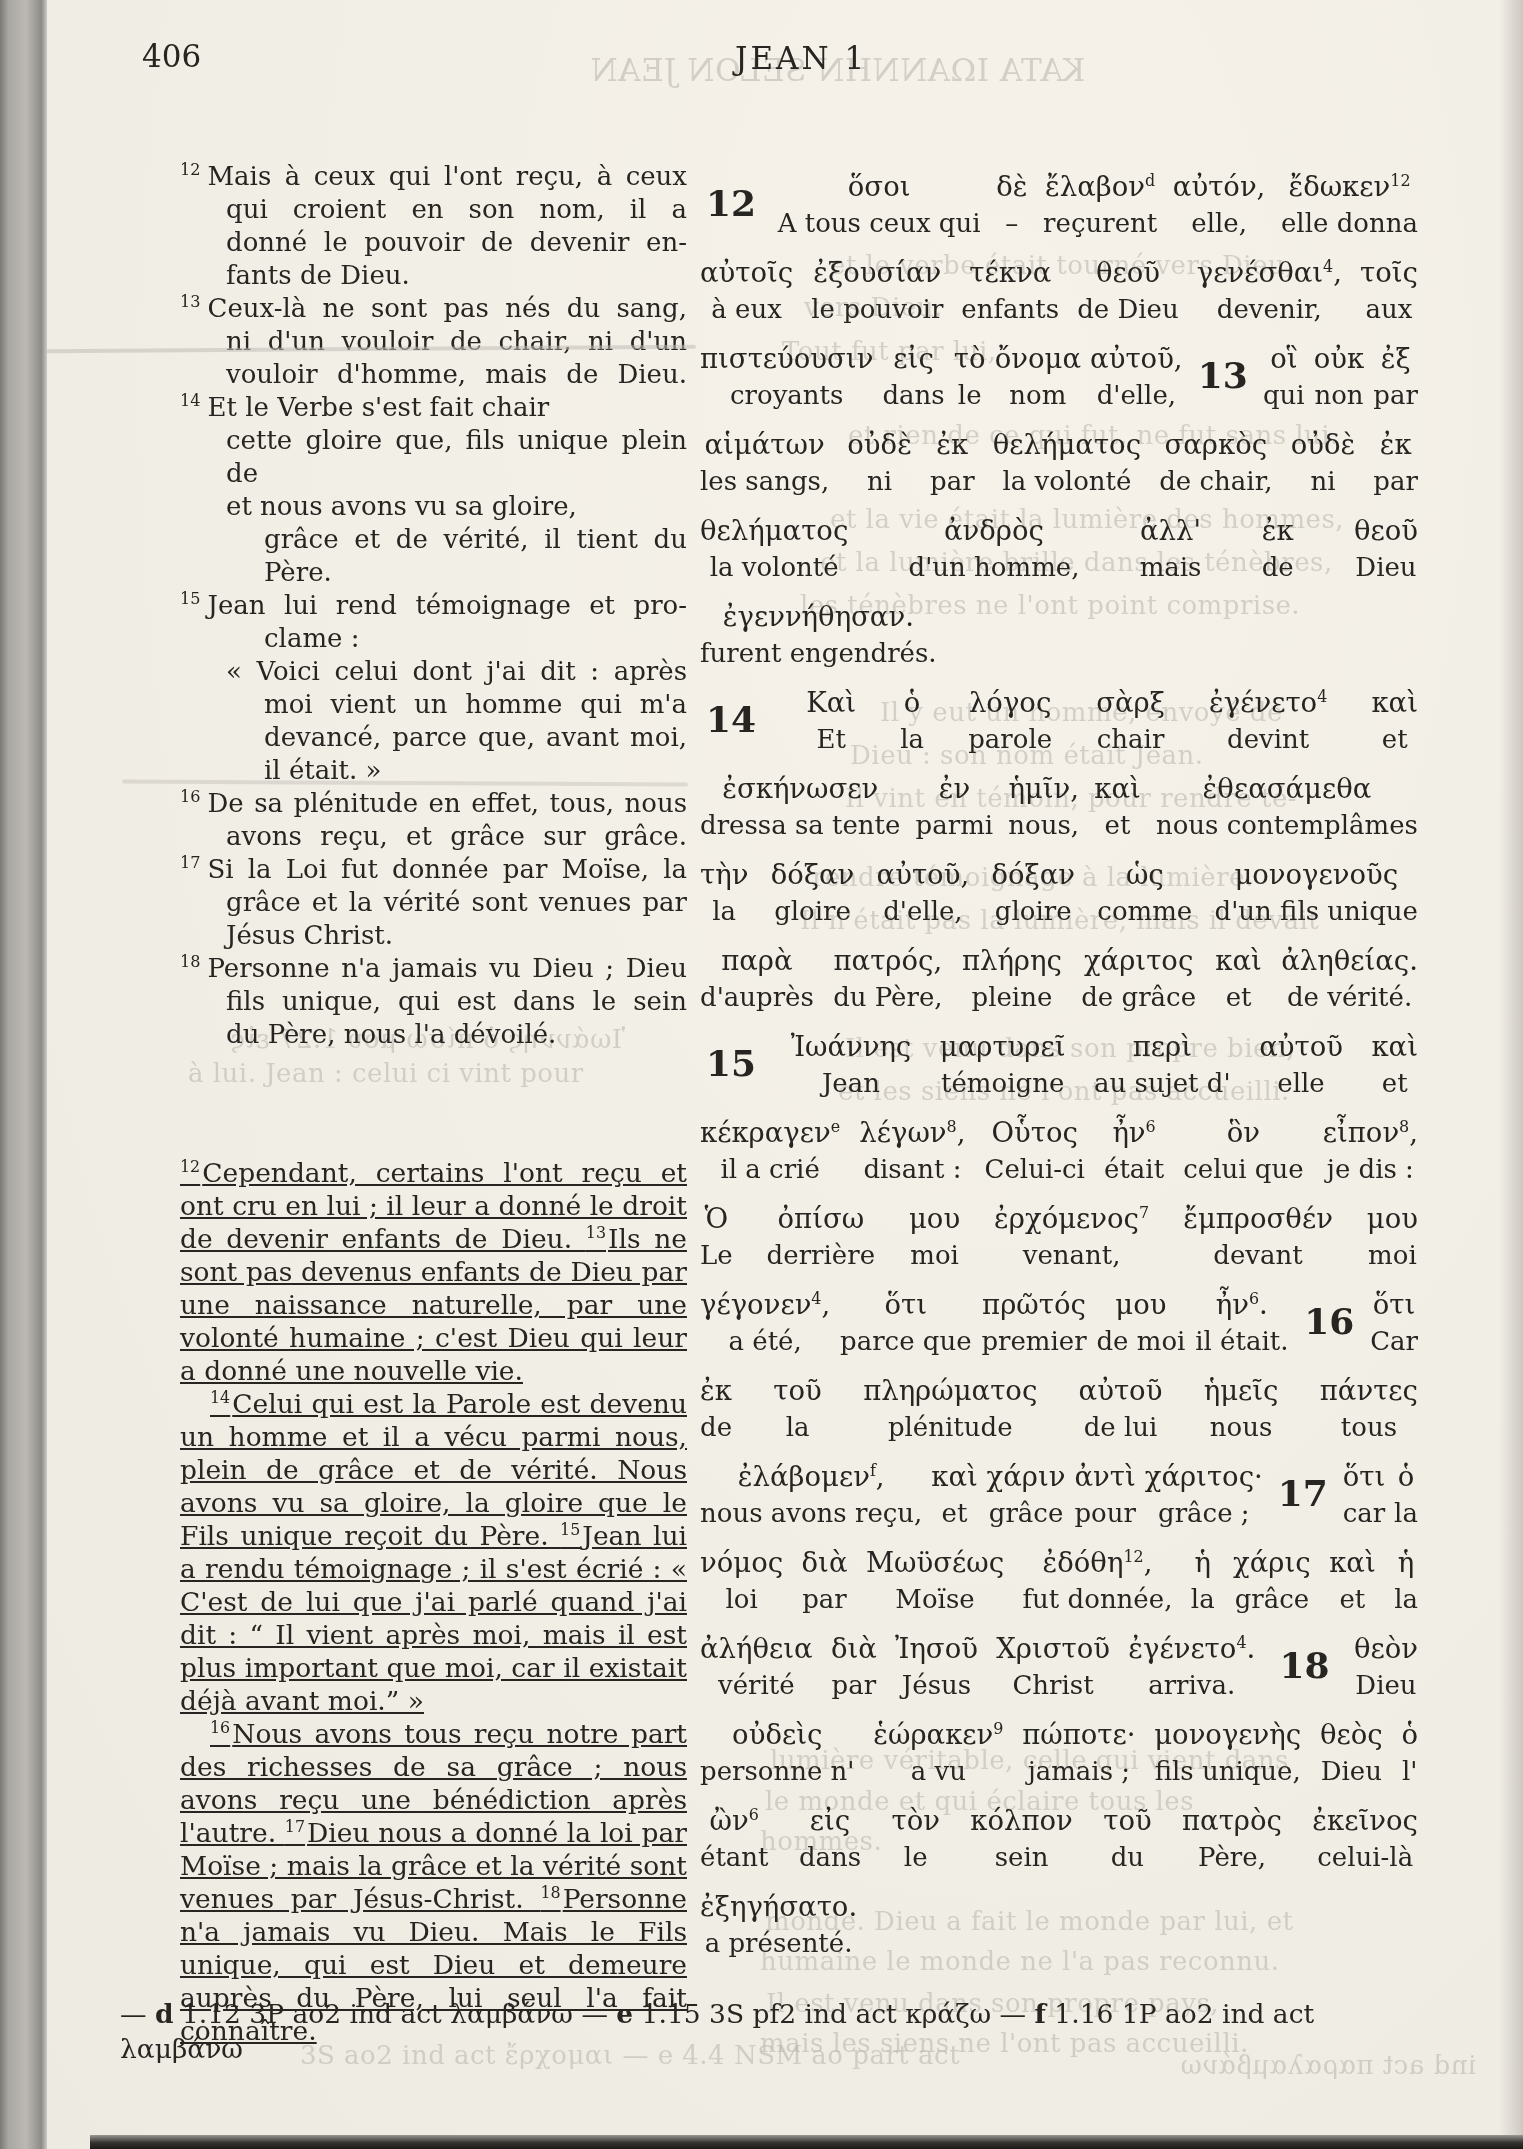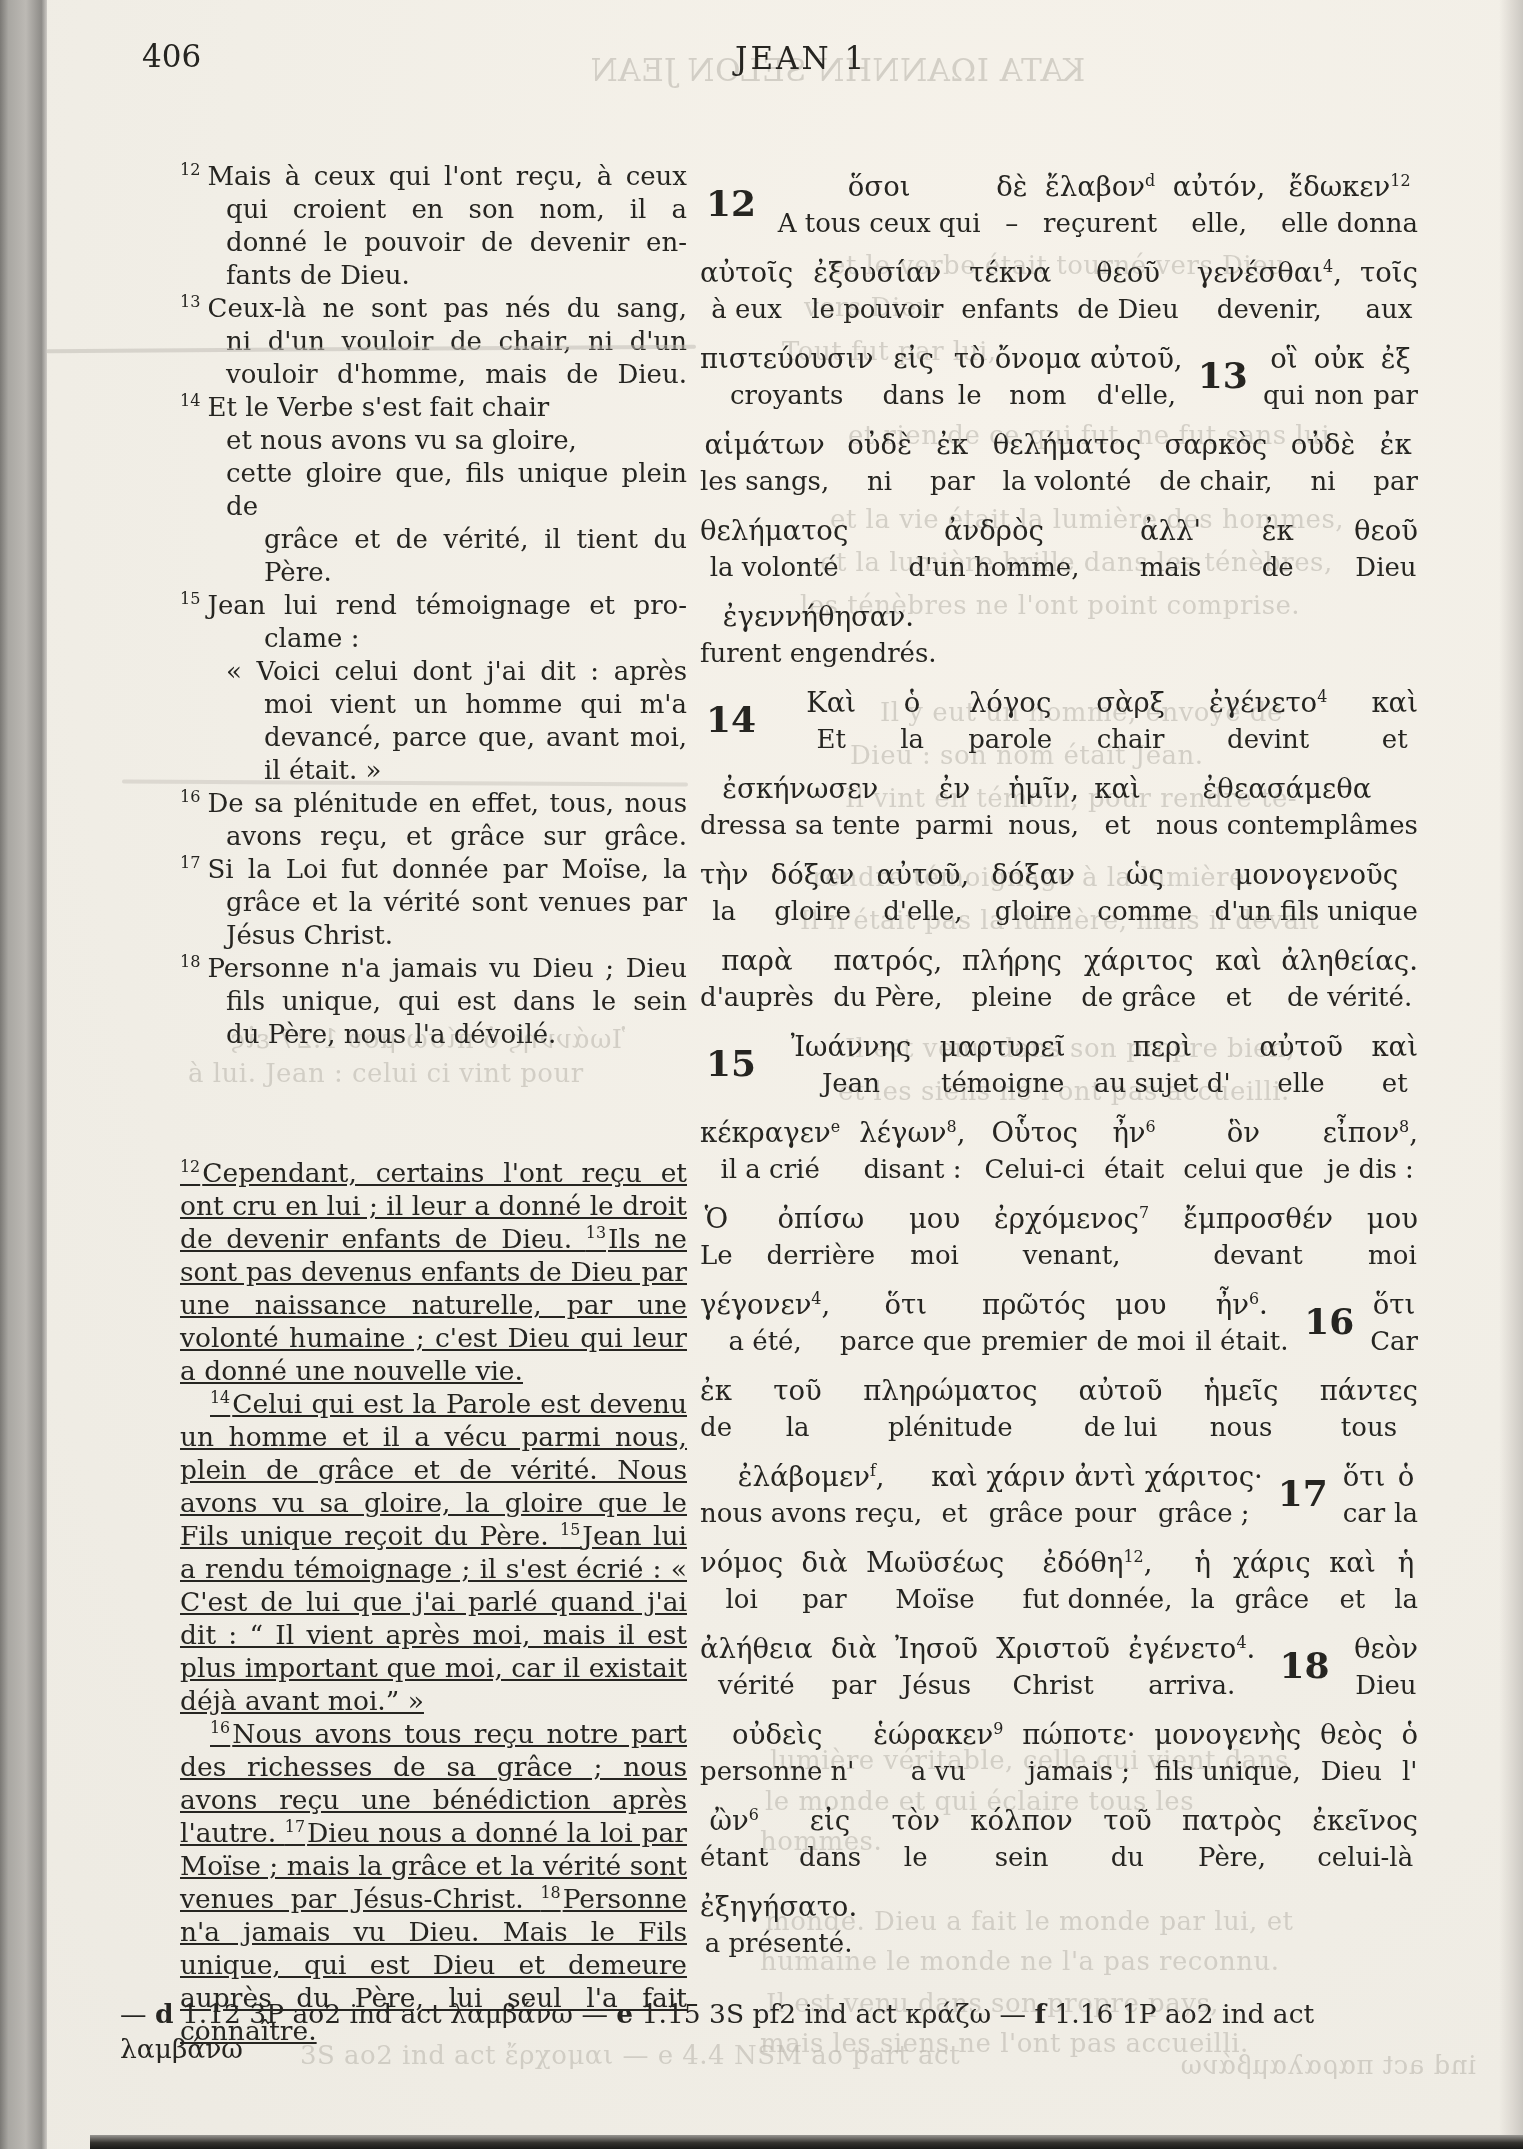--- a/index.html
+++ b/index.html
@@ -90,22 +90,22 @@
 
   <div class="colL1">
       <div class="vline ind0 just"><sup class="vn">12</sup>Mais à ceux qui l'ont reçu, à ceux</div>
       <div class="vline ind1 just">qui croient en son nom, il a</div>
       <div class="vline ind1 just">donné le pouvoir de devenir en-</div>
       <div class="vline ind1">fants de Dieu.</div>
       <div class="vline ind0 just"><sup class="vn">13</sup>Ceux-là ne sont pas nés du sang,</div>
       <div class="vline ind1 just">ni d'un vouloir de chair, ni d'un</div>
       <div class="vline ind1 just">vouloir d'homme, mais de Dieu.</div>
       <div class="vline ind0"><sup class="vn">14</sup>Et le Verbe s'est fait chair</div>
+      <div class="vline ind1 just">cette gloire que, fils unique plein de</div>
       <div class="vline ind1">et nous avons vu sa gloire,</div>
-      <div class="vline ind1 just">cette gloire que, fils unique plein de</div>
       <div class="vline ind2">grâce et de vérité, il tient du Père.</div>
       <div class="vline ind0 just"><sup class="vn">15</sup>Jean lui rend témoignage et pro-</div>
       <div class="vline ind2">clame :</div>
       <div class="vline ind1 just">« Voici celui dont j'ai dit : après</div>
       <div class="vline ind2 just">moi vient un homme qui m'a</div>
       <div class="vline ind2 just">devancé, parce que, avant moi,</div>
       <div class="vline ind2">il était. »</div>
       <div class="vline ind0 just"><sup class="vn">16</sup>De sa plénitude en effet, tous, nous</div>
       <div class="vline ind1 just">avons reçu, et grâce sur grâce.</div>
       <div class="vline ind0 just"><sup class="vn">17</sup>Si la Loi fut donnée par Moïse, la</div>

